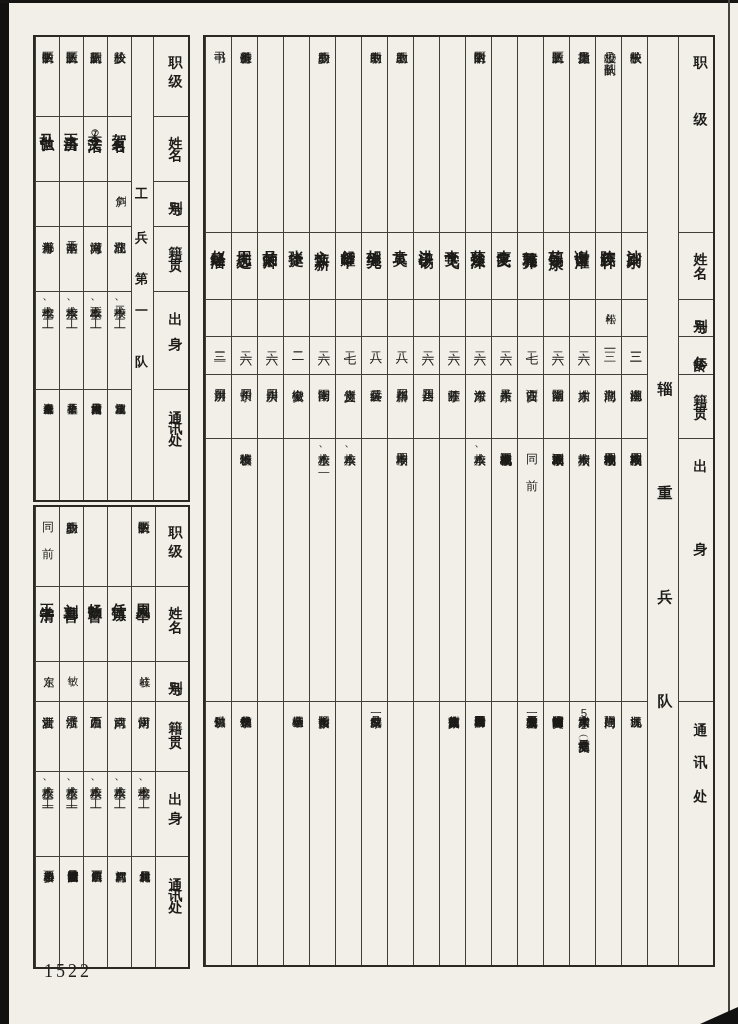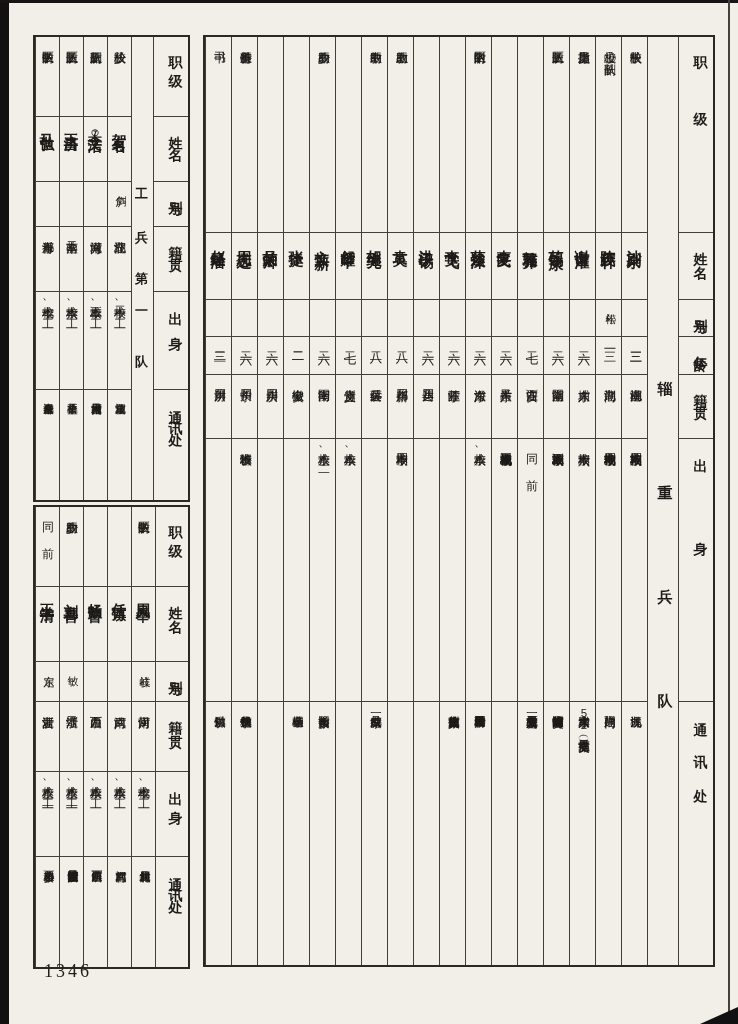--- a/index.html
+++ b/index.html
@@ -293,14 +293,14 @@
       <div class="col" style="width: 23px;">
         <div class="cell" style="height: 80px; font-size: 12px; letter-spacing: 26px;">同前</div>
         <div class="cell c-name" style="height: 75px; font-size: 14.5px;">王学清</div>
         <div class="cell" style="height: 40px; font-size: 11px;">定东</div>
         <div class="cell" style="height: 70px; font-size: 12px;">浙江黄岩</div>
         <div class="cell" style="height: 85px; font-size: 12px;">本校十八、二工</div>
         <div class="cell" style="height: 110px; font-size: 11px;">黄岩西乡小里桥</div>
       </div>
     </div>
 
-  <div class="page-number">1346</div>
+  <div class="page-number">1522</div>
 </div>
 
 </body></html>

